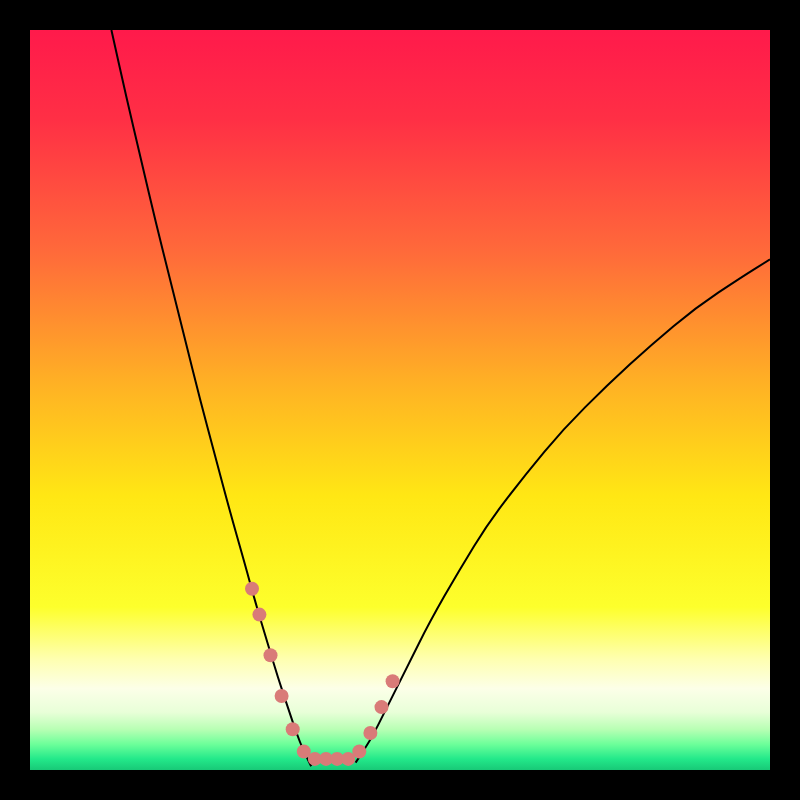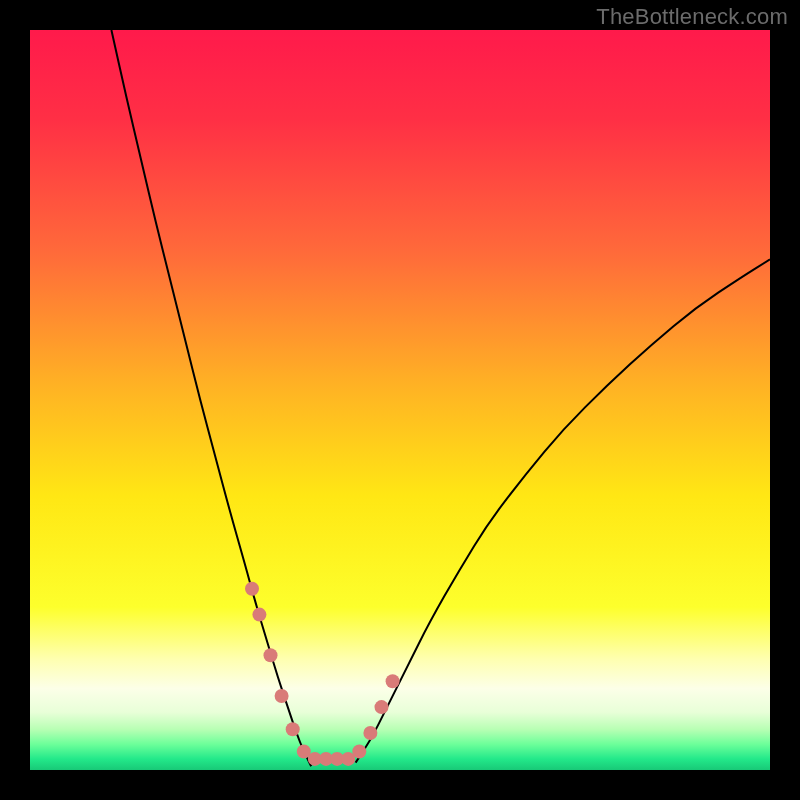--- a/index.html
+++ b/index.html
@@ -48,21 +48,20 @@
     font-size: 22px;
     font-weight: 500;
     letter-spacing: 0.2px;
     user-select: none;
   }
 </style>
 </head>
 <body>
 <div class="frame">
 
-  <div class="watermark">TheBottleneck.com</div>
 
   <div class="plot-area">
     <svg class="gradient-bg" viewBox="0 0 740 740" preserveAspectRatio="none">
       <defs>
         <linearGradient id="bgGrad" x1="0" y1="0" x2="0" y2="1">
 
         <stop offset="0%" stop-color="#ff1a4b"></stop>
             <stop offset="12%" stop-color="#ff2f45"></stop>
             <stop offset="30%" stop-color="#ff6a3a"></stop>
             <stop offset="48%" stop-color="#ffb224"></stop>

